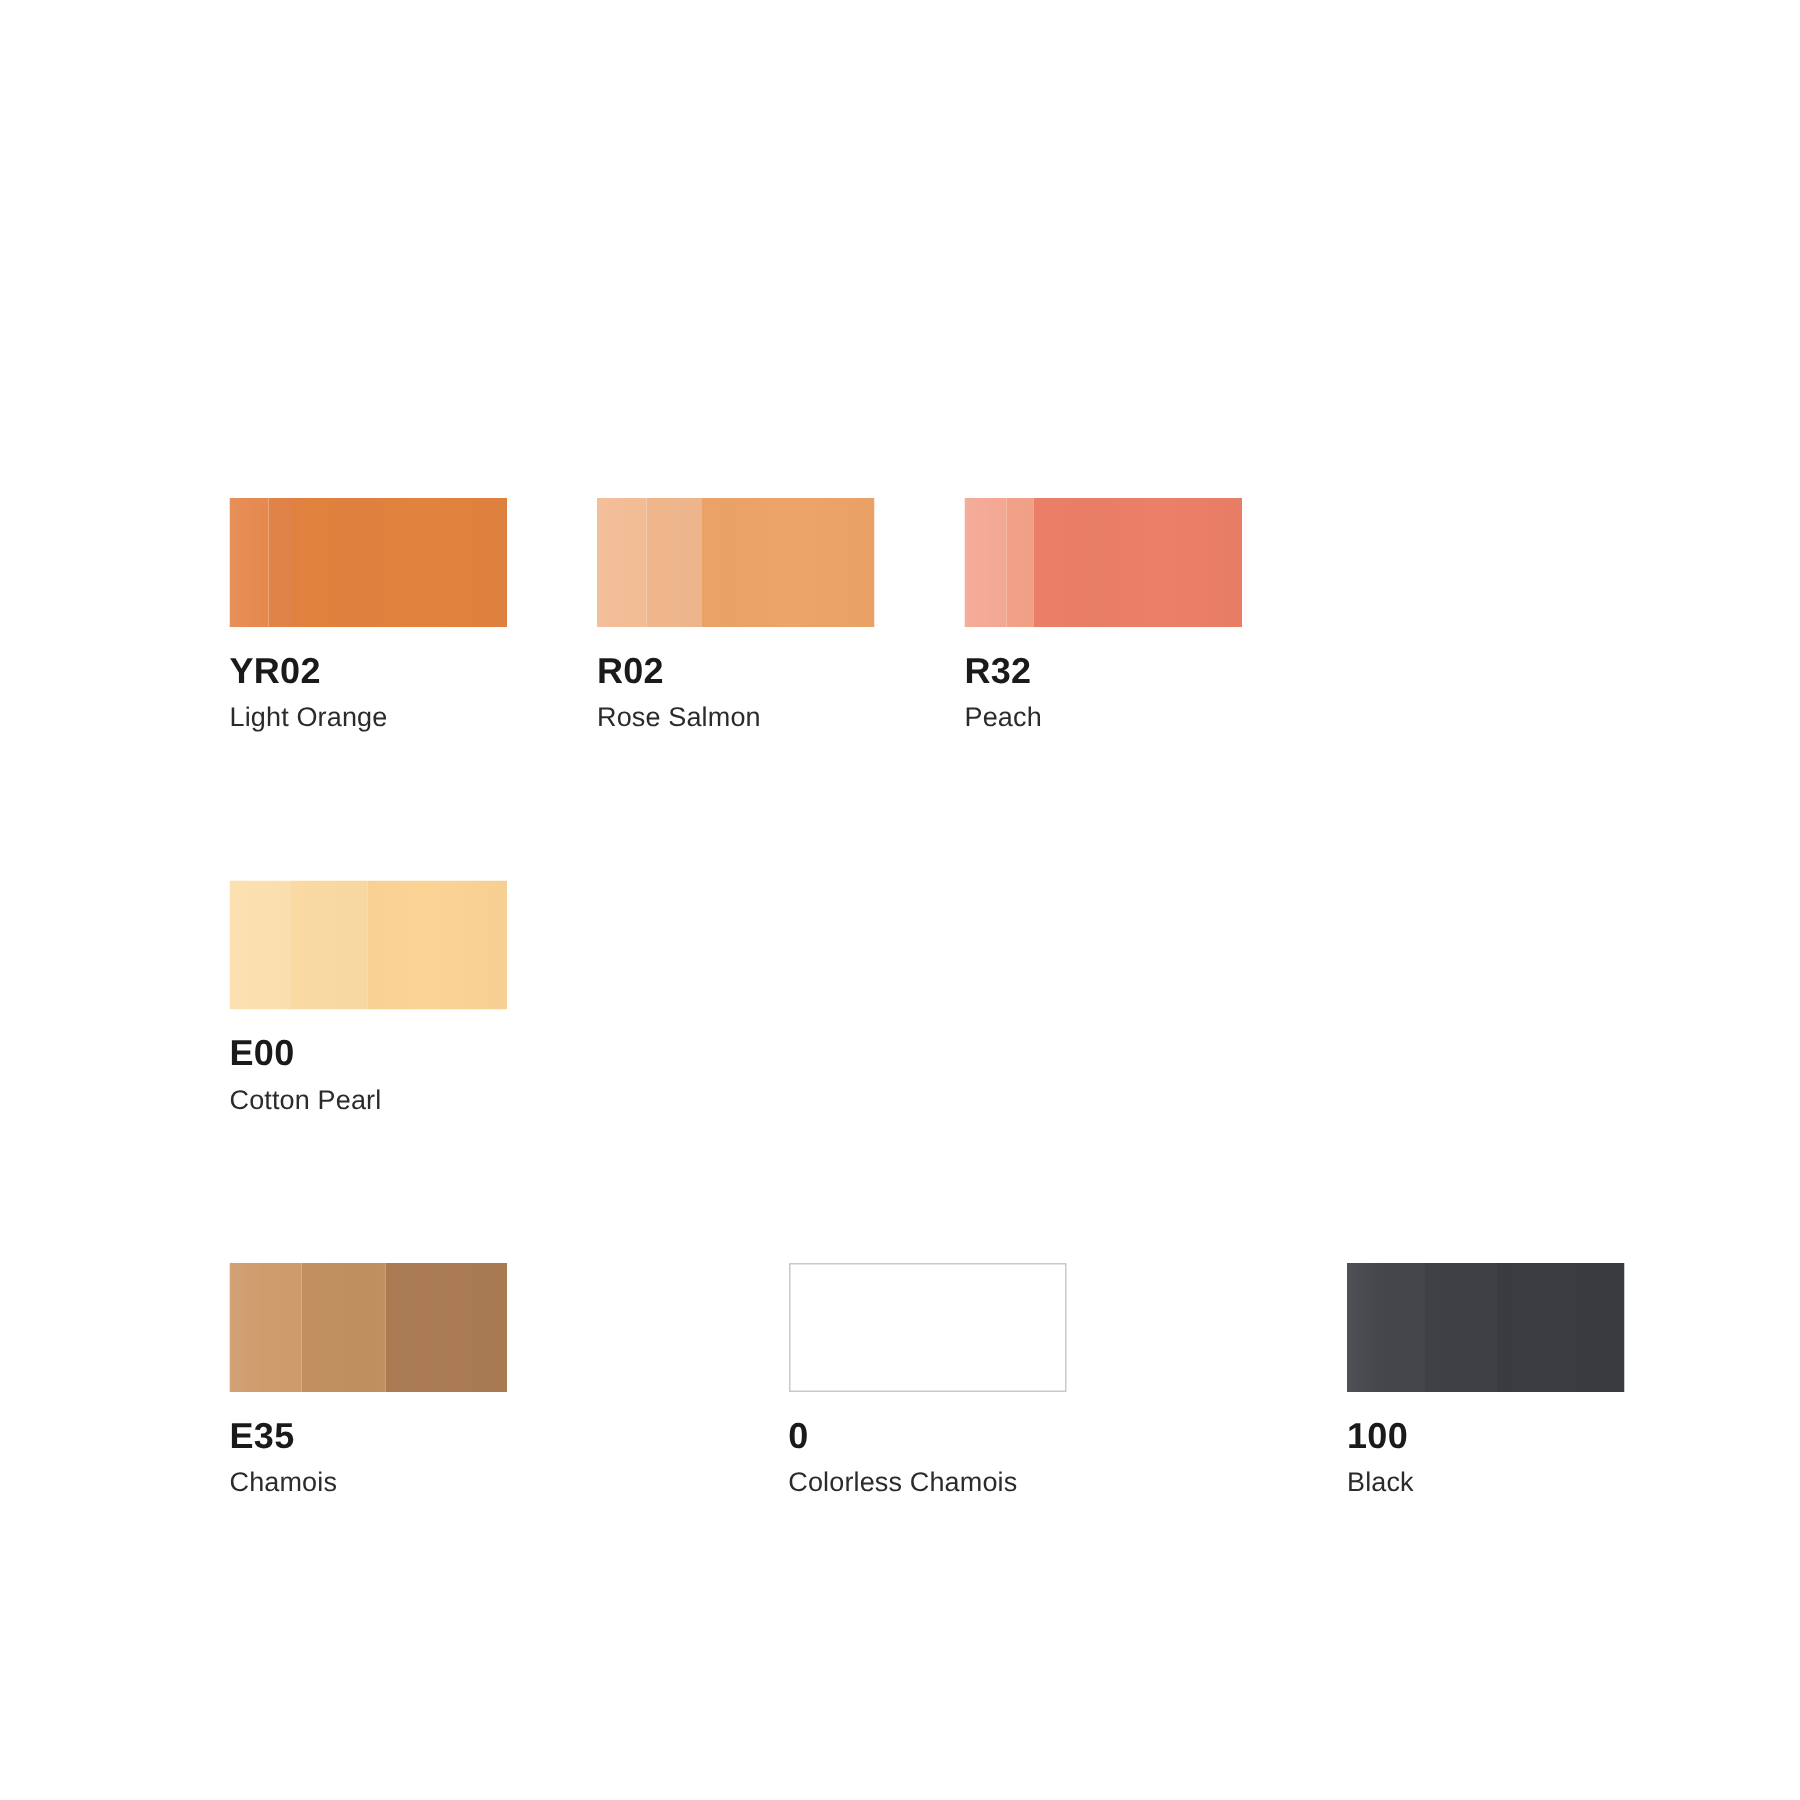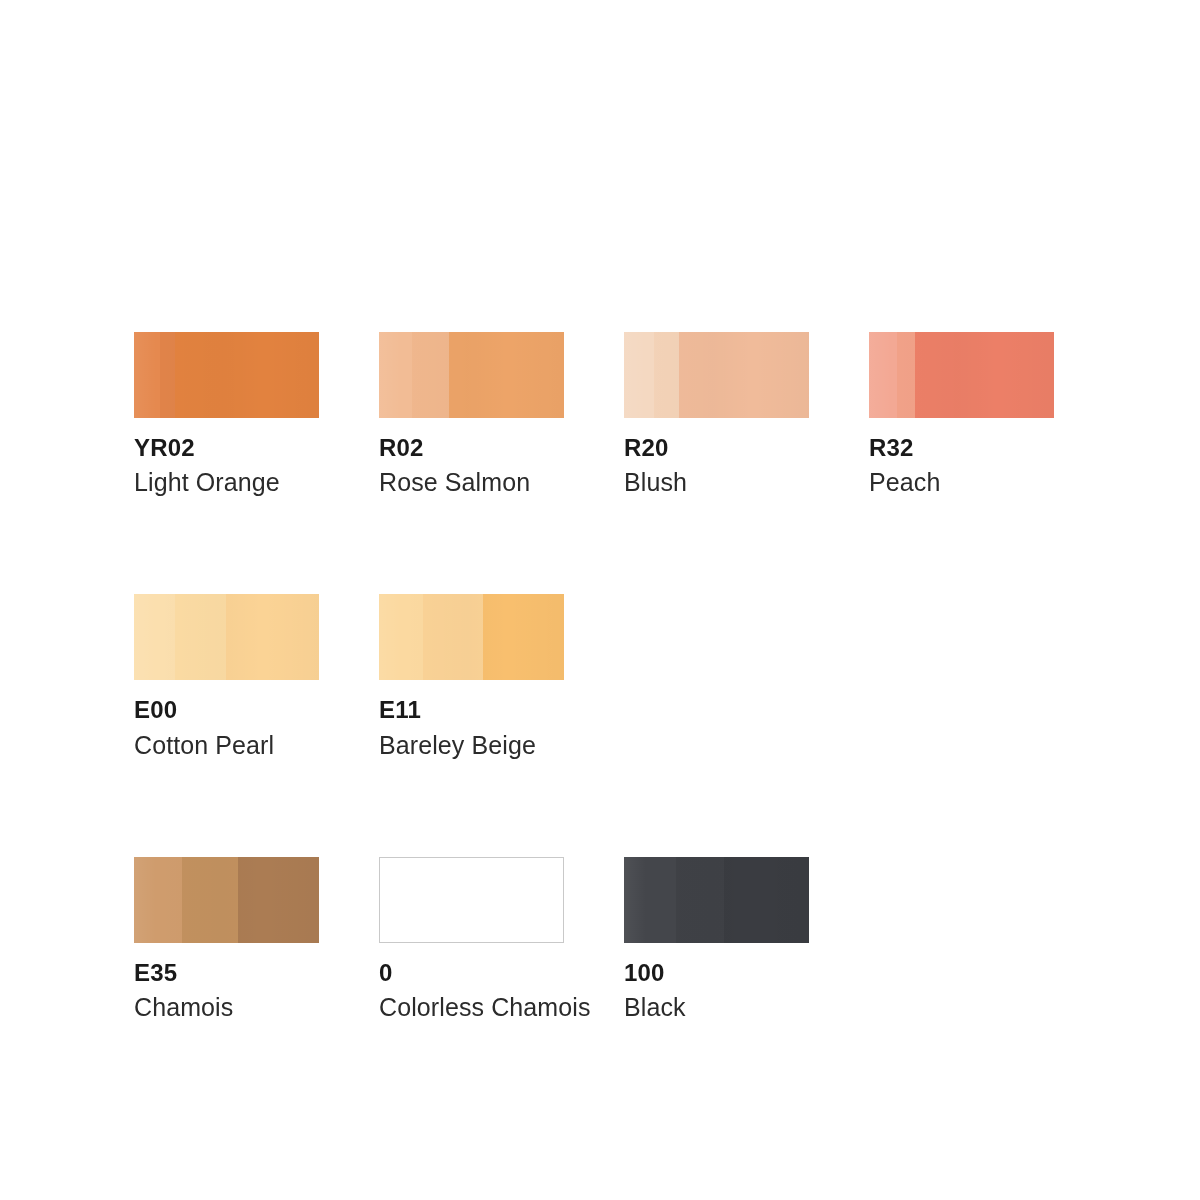--- a/index.html
+++ b/index.html
@@ -10,30 +10,30 @@
   body {
     width: 1200px;
     height: 1200px;
     font-family: "Liberation Sans", sans-serif;
     -webkit-font-smoothing: antialiased;
     overflow: hidden;
   }
 
   #swatch-sheet {
     position: absolute;
-    left: 134px;
+    left: 153px;
     top: 332px;
     width: 930px;
   }
 
   .swatch-row {
     display: flex;
     margin-bottom: 99px;
   }
-  .swatch-row:last-child { margin-bottom: 16px; }
+  .swatch-row:last-child { margin-bottom: 16px; justify-content: space-between; }
 
   .swatch-cell {
     width: 185px;
     margin-right: 60px;
     position: relative;
   }
   .swatch-cell:last-child { margin-right: 0; }
 
   .swatch-chip {
     width: 185px;
@@ -70,21 +70,21 @@
   .swatch-code {
     font-size: 24px;
     font-weight: bold;
     color: #1a1a1a;
     letter-spacing: 0.2px;
     margin-top: 17px;
     line-height: 1.05;
     white-space: nowrap;
   }
   .swatch-name {
-    font-size: 25px;
+    font-size: 18px;
     font-weight: normal;
     color: #2b2b2b;
     letter-spacing: 0.1px;
     margin-top: 9px;
     line-height: 1.05;
     white-space: nowrap;
   }
 </style>
 </head>
 <body style="background: rgb(255, 255, 255);">
@@ -104,55 +104,37 @@
         <div class="swatch-chip">
           <div class="band" style="width: 18%; background: rgb(242, 188, 149);"></div>
           <div class="band" style="width: 20%; background: rgb(240, 183, 141);"></div>
           <div class="band" style="width: 62%; background: rgb(237, 164, 104);"></div>
         </div>
         <div class="swatch-code">R02</div>
         <div class="swatch-name">Rose Salmon</div>
       </div>
       <div class="swatch-cell">
         <div class="swatch-chip">
-          <div class="band" style="width: 16%; background: rgb(244, 216, 193);"></div>
-          <div class="band" style="width: 14%; background: rgb(243, 210, 183);"></div>
-          <div class="band" style="width: 70%; background: rgb(240, 187, 154);"></div>
-        </div>
-        <div class="swatch-code">R20</div>
-        <div class="swatch-name">Blush</div>
-      </div>
-      <div class="swatch-cell">
-        <div class="swatch-chip">
           <div class="band" style="width: 15%; background: rgb(243, 168, 148);"></div>
           <div class="band" style="width: 10%; background: rgb(241, 161, 136);"></div>
           <div class="band" style="width: 75%; background: rgb(236, 127, 103);"></div>
         </div>
         <div class="swatch-code">R32</div>
         <div class="swatch-name">Peach</div>
       </div>
     </div>
     <div class="swatch-row">
       <div class="swatch-cell">
         <div class="swatch-chip">
           <div class="band" style="width: 22%; background: rgb(251, 223, 174);"></div>
           <div class="band" style="width: 28%; background: rgb(251, 219, 163);"></div>
           <div class="band" style="width: 50%; background: rgb(251, 211, 149);"></div>
         </div>
         <div class="swatch-code">E00</div>
         <div class="swatch-name">Cotton Pearl</div>
-      </div>
-      <div class="swatch-cell">
-        <div class="swatch-chip">
-          <div class="band" style="width: 24%; background: rgb(251, 217, 160);"></div>
-          <div class="band" style="width: 32%; background: rgb(250, 210, 150);"></div>
-          <div class="band" style="width: 44%; background: rgb(248, 191, 110);"></div>
-        </div>
-        <div class="swatch-code">E11</div>
-        <div class="swatch-name">Bareley Beige</div>
       </div>
     </div>
     <div class="swatch-row">
       <div class="swatch-cell">
         <div class="swatch-chip">
           <div class="band" style="width: 26%; background: rgb(207, 156, 109);"></div>
           <div class="band" style="width: 30%; background: rgb(194, 145, 95);"></div>
           <div class="band" style="width: 44%; background: rgb(171, 124, 83);"></div>
         </div>
         <div class="swatch-code">E35</div>

